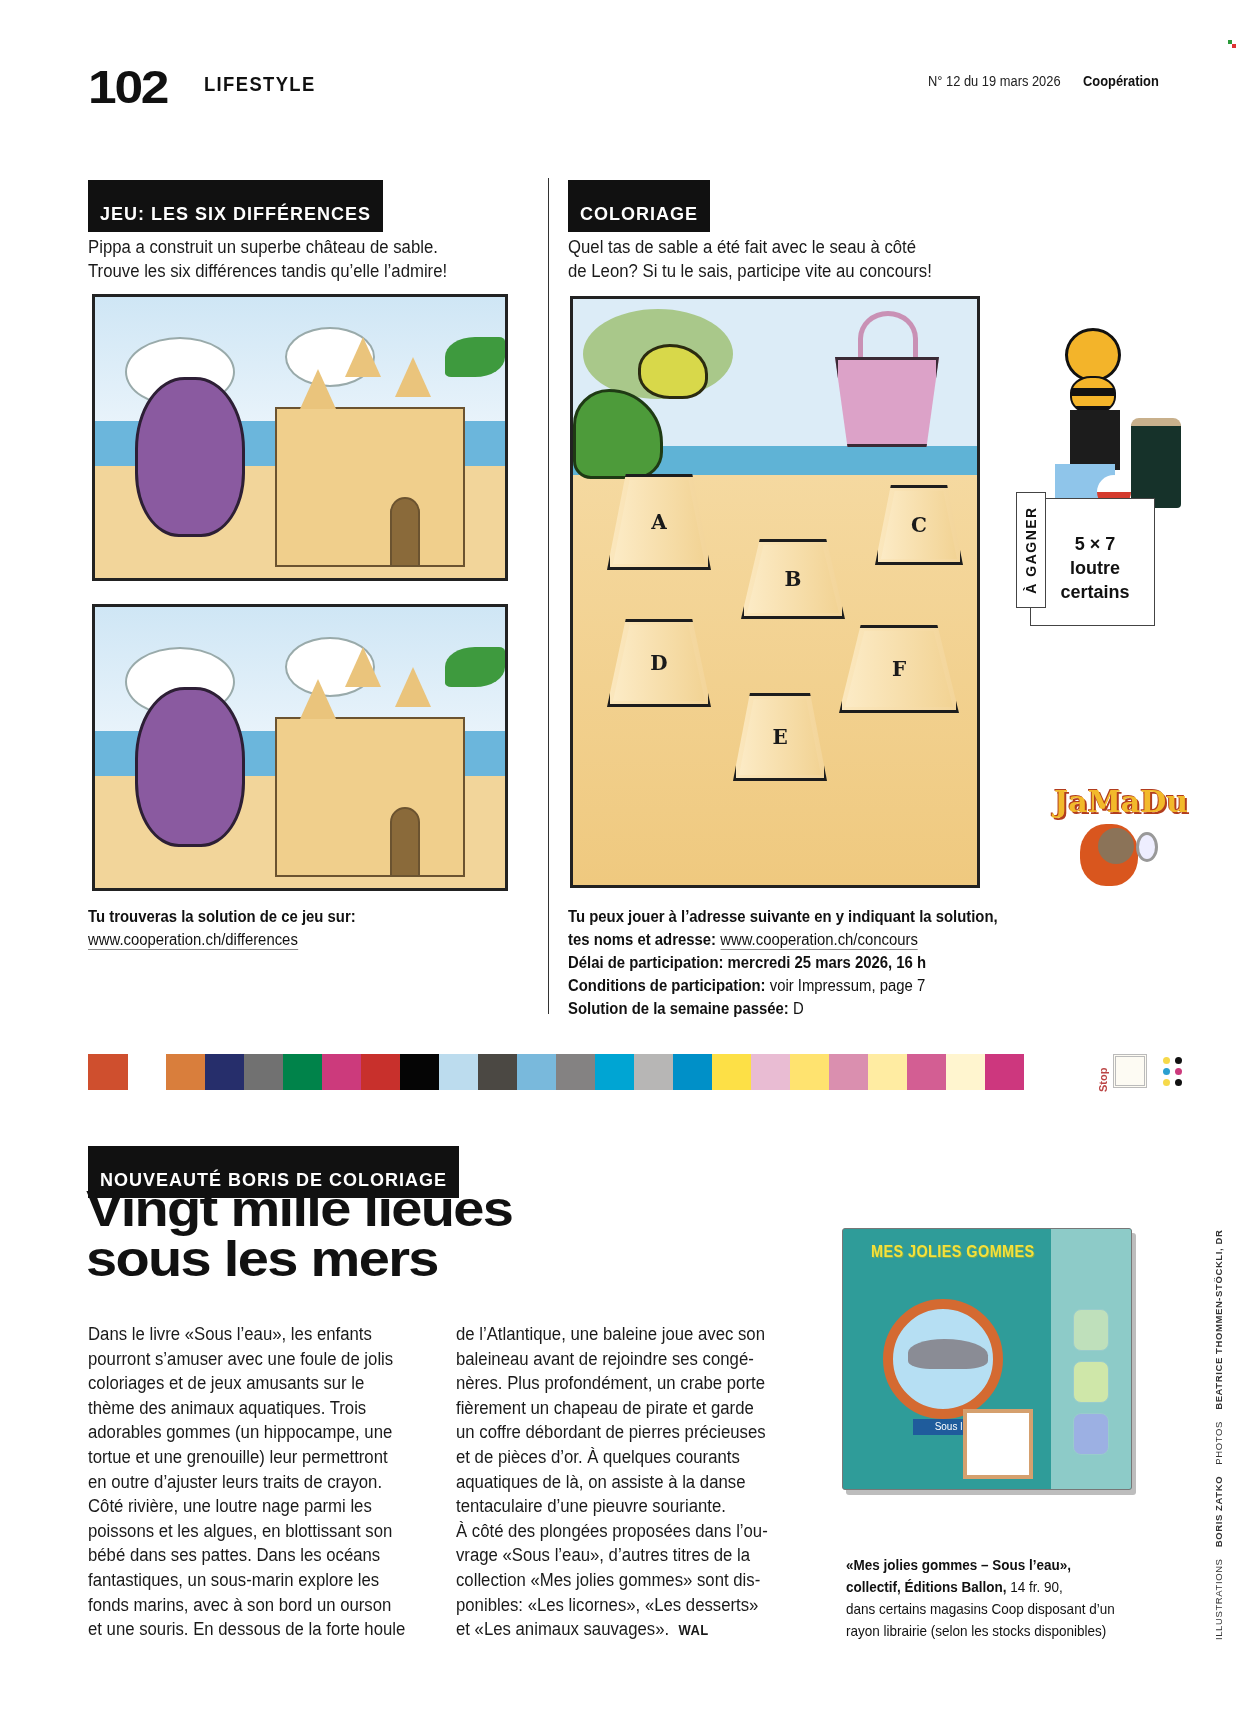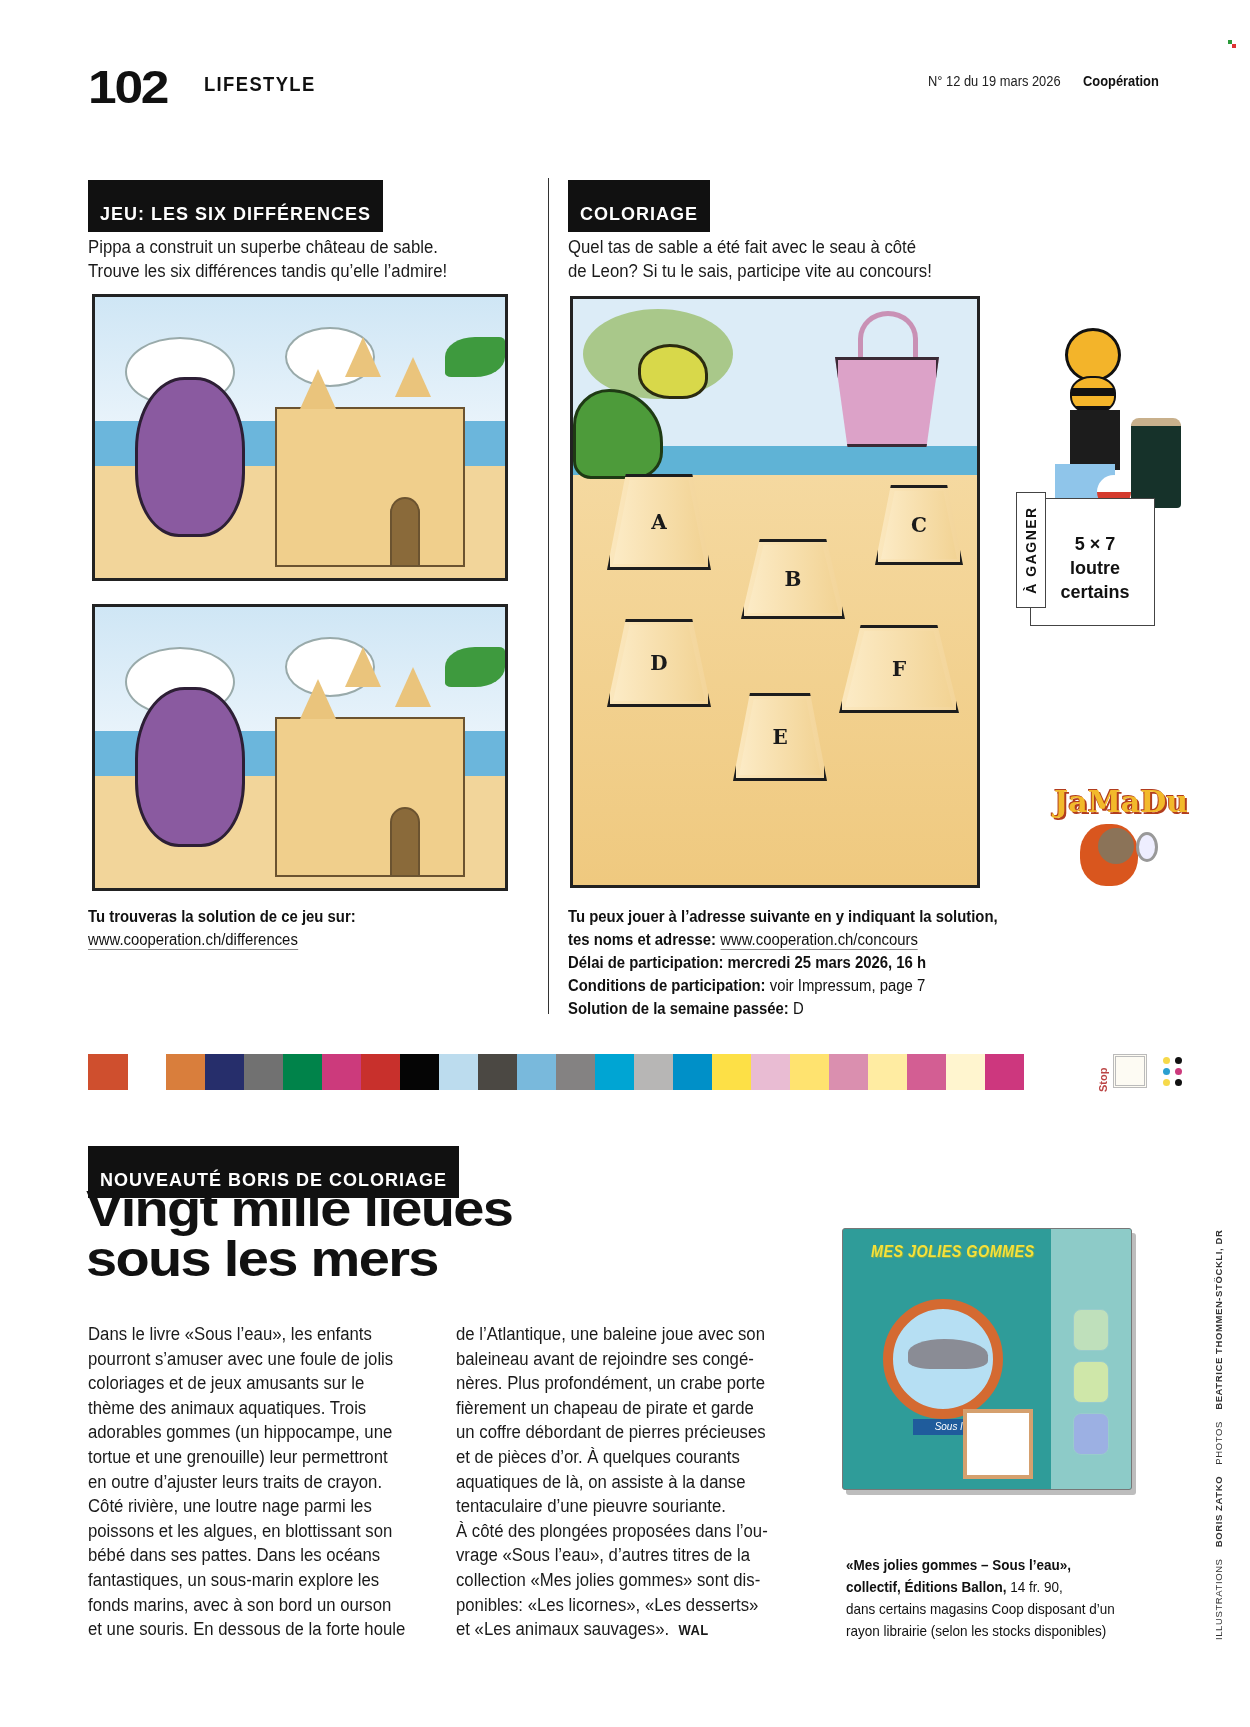--- a/index.html
+++ b/index.html
@@ -62,21 +62,21 @@
   .stop-label { left: 1097px; top: 1058px; font-size: 11px; font-weight: 700; color: #b44; transform: rotate(-90deg); transform-origin: left top; }
   .stop-box { left: 1113px; top: 1054px; width: 34px; height: 34px; border: 3px double #bbb; background: #fdfbf3; }
   .dots { left: 1163px; top: 1057px; width: 20px; display: grid; grid-template-columns: 8px 8px; gap: 4px; }
   .dot { width: 7px; height: 7px; border-radius: 50%; }
 
   
   .headline { left: 86px; top: 1184px; font-weight: 900; font-size: 50px; line-height: 50px; letter-spacing: -1.5px; color: #111; transform: scaleX(1.12); transform-origin: left; white-space: nowrap; }
   .body-col { font-size: 18px; line-height: 24.6px; color: #1a1a1a; transform: scaleX(0.93); transform-origin: left; white-space: nowrap; }
   .sig { font-weight: 700; font-size: 14px; letter-spacing: 0.5px; margin-left: 10px; }
 
-  .book { left: 842px; top: 1228px; width: 290px; height: 262px; background: #2f9c99; border: 1px solid #777; border-radius: 3px; box-shadow: 4px 5px 0 #bdbdbd; overflow: hidden; font-style: italic; }
+  .book { left: 842px; top: 1228px; width: 290px; height: 262px; background: #2f9c99; border: 1px solid #777; border-radius: 3px; box-shadow: 4px 5px 0 #bdbdbd; overflow: hidden; }
   .book-spine { position: absolute; right: 0; top: 0; width: 80px; height: 100%; background: #8dcbc8; }
   .book-title { position: absolute; left: 28px; top: 14px; font-weight: 900; font-size: 16px; color: #f6e13a; letter-spacing: 0.5px; text-shadow: 1px 1px 0 #7a5; transform: scaleX(0.9); transform-origin: left; }
   .porthole { position: absolute; left: 40px; top: 70px; width: 120px; height: 120px; border-radius: 50%; background: #b6dff3; border: 10px solid #d46a31; }
   .shark { position: absolute; left: 15px; top: 30px; width: 80px; height: 30px; background: #8a8c95; border-radius: 50% 60% 30% 30%; }
   .banner { position: absolute; left: 70px; top: 190px; width: 90px; height: 16px; background: #1f5c9c; color: #fff; font-size: 10px; text-align: center; line-height: 16px; }
   .eraser { position: absolute; right: 22px; width: 36px; height: 42px; border-radius: 8px; background: #dff0ef; border: 1px solid #9cc; }
   .grid-card { position: absolute; left: 120px; top: 180px; width: 70px; height: 70px; background: #fff; border: 4px solid #d5a06e; }
 
   .caption { font-size: 15px; line-height: 22px; color: #111; transform: scaleX(0.9); transform-origin: left; white-space: nowrap; }
   .caption b { font-weight: 700; }

